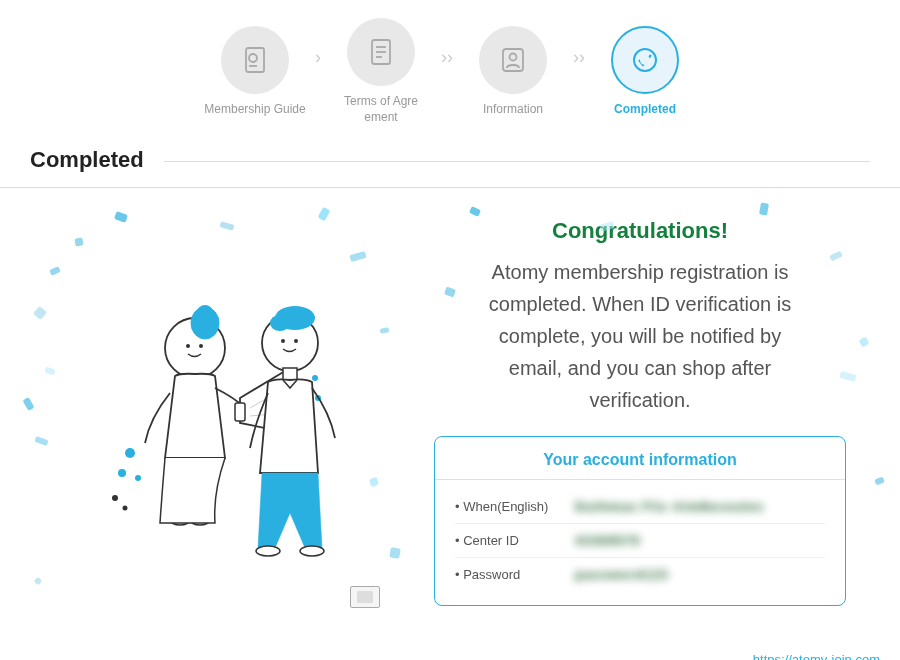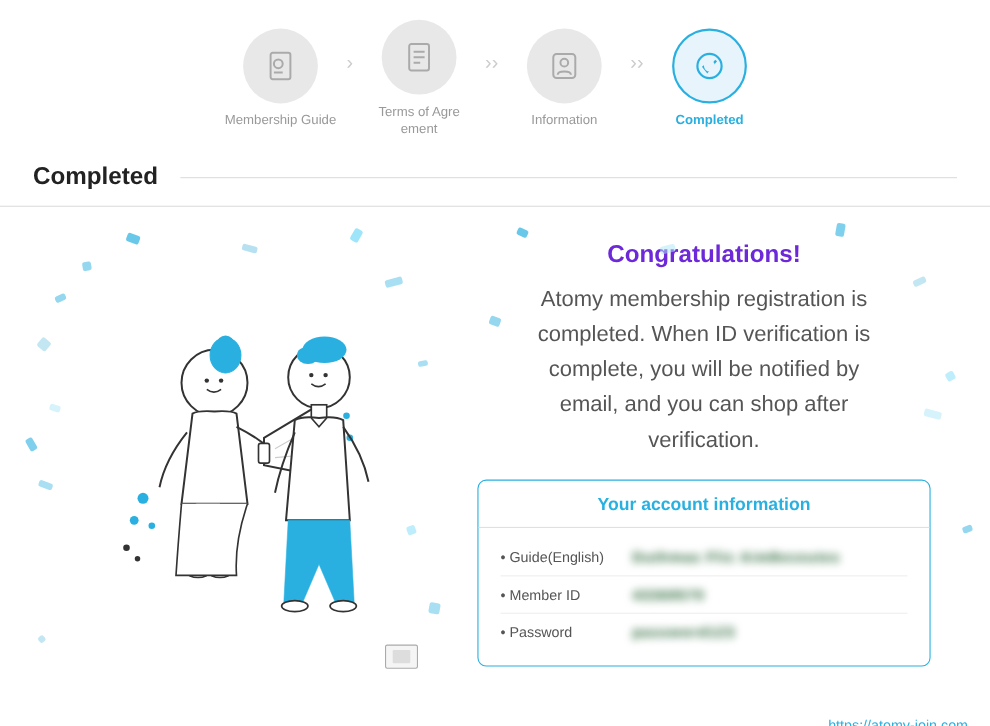--- a/index.html
+++ b/index.html
@@ -103,21 +103,21 @@
       flex: 1;
       display: flex;
       flex-direction: column;
       align-items: center;
       padding-top: 20px;
     }
 
     .congrats-title {
       font-size: 22px;
       font-weight: bold;
-      color: #6d28d9;
+      color: #15803d;
       text-align: center;
       margin-bottom: 12px;
     }
 
     .congrats-text {
       font-size: 20px;
       color: #555;
       text-align: center;
       line-height: 1.6;
       max-width: 340px;
@@ -366,26 +366,26 @@
     <div class="conf" style="position:absolute;width:9px;height:6px;background:#29b0e0;top:290px;left:875px;transform:rotate(-20deg);opacity:0.5;"></div>
 
     <div class="congrats-title">Congratulations!</div>
     <div class="congrats-text">Atomy membership registration is completed. When ID verification is complete, you will be notified by email, and you can shop after verification.</div>
 
     <div class="account-box">
       <div class="account-box-title">Your account information</div>
       <div class="account-rows">
 
         <div class="account-row">
-          <div class="account-row-label">Guide(English)</div>
+          <div class="account-row-label">When(English)</div>
           <div class="account-row-value">Duthmas Flic Aim8eceutes</div>
         </div>
 
         <div class="account-row">
-          <div class="account-row-label">Member ID</div>
+          <div class="account-row-label">Center ID</div>
           <div class="account-row-value">43369570</div>
         </div>
 
         <div class="account-row">
           <div class="account-row-label">Password</div>
           <div class="account-row-value">password123</div>
         </div>
 
 
       </div>

